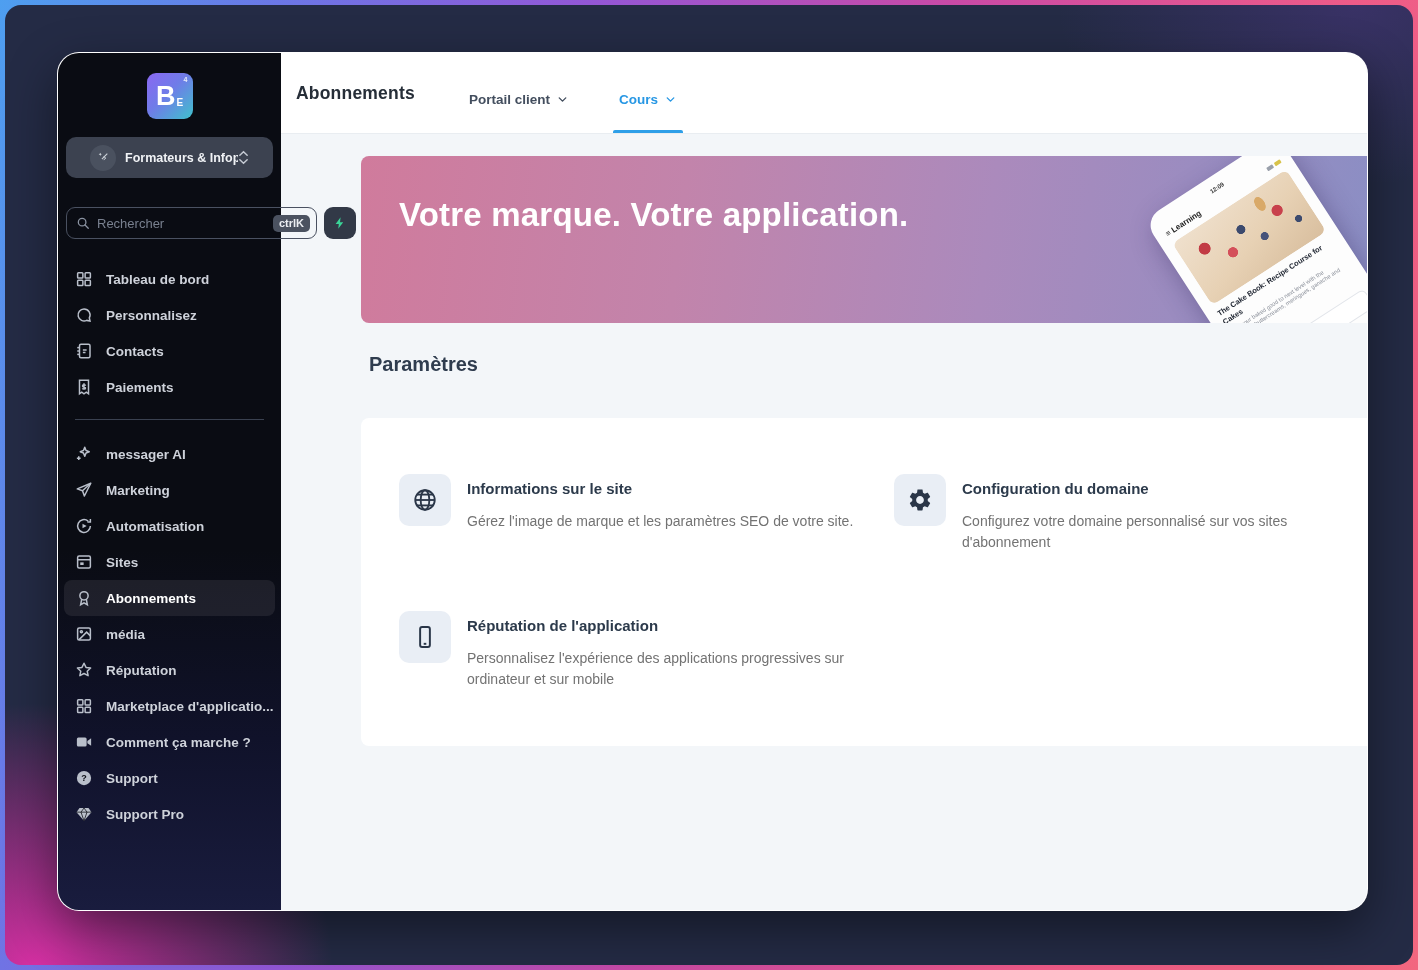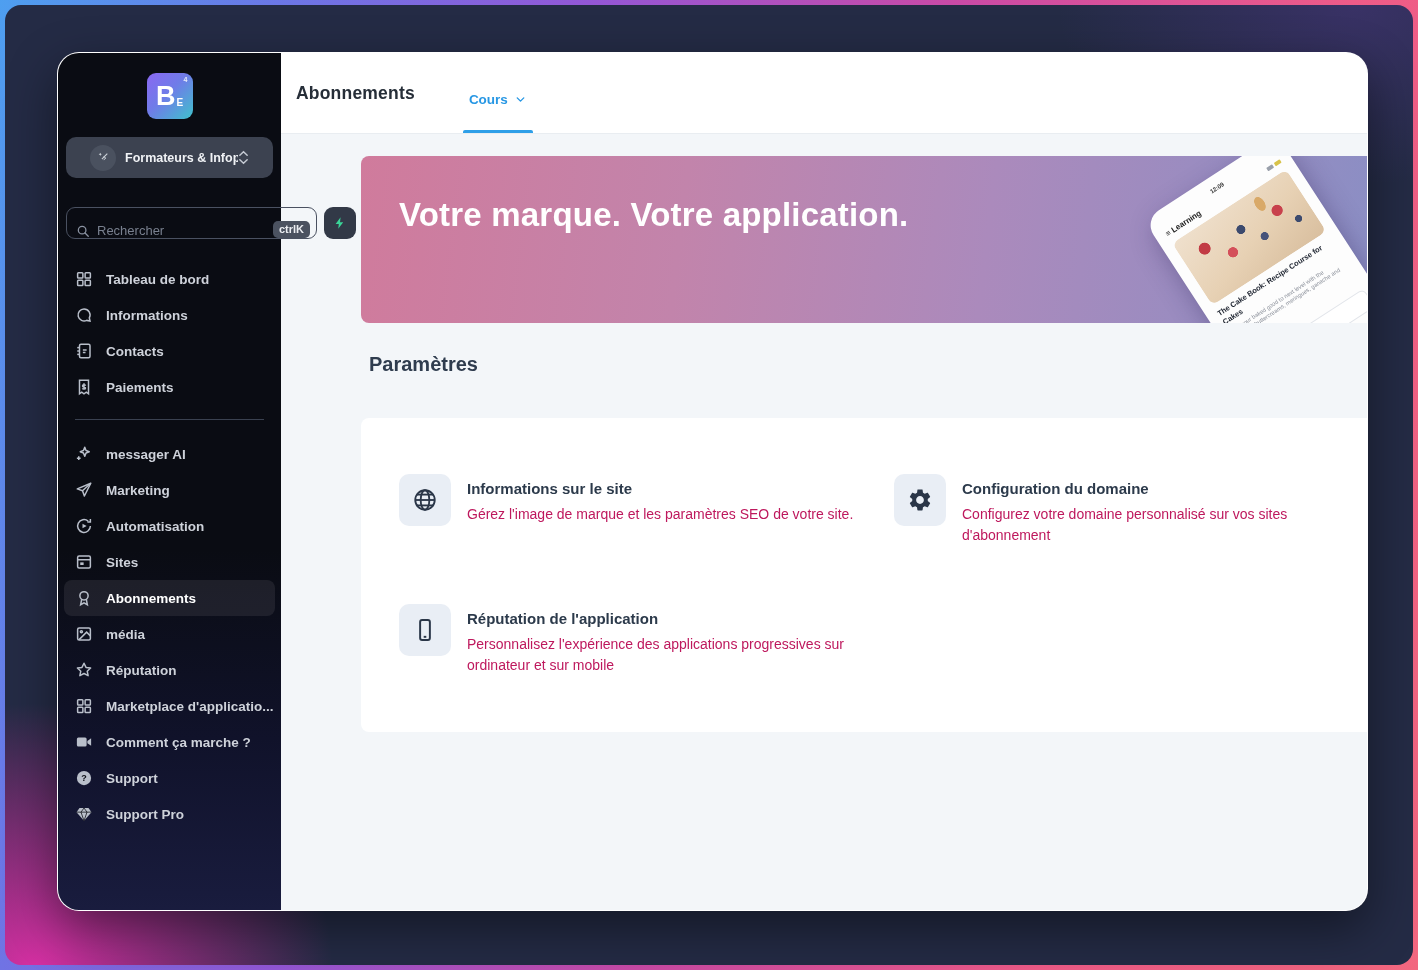--- a/index.html
+++ b/index.html
@@ -47,21 +47,21 @@
   }
   .workspace .ws-ico{
     width:26px; height:26px; border-radius:50%; background:#4a515f; flex:0 0 26px;
     display:flex; align-items:center; justify-content:center; color:#cfd4db;
   }
   .workspace .ws-label{ flex:1; margin-left:9px; font-size:12.5px; font-weight:bold; color:#f0f2f5; white-space:nowrap; overflow:hidden; }
   .workspace .ws-chevrons{ color:#c4c9d2; display:flex; flex-direction:column; gap:1px; }
   .search-row{ display:flex; gap:7px; margin:16px 8px 0; }
   .search-box{
     flex:1; height:32px; border:1px solid #4a5161; border-radius:9px;
-    display:flex; align-items:flex-end; padding:0 6px 0 9px; background:transparent;
+    display:flex; align-items:center; padding:0 6px 0 9px; background:transparent;
   }
   .search-box svg{ color:#8b93a2; flex:0 0 auto; }
   .search-box input{
     flex:1; min-width:0; background:transparent; border:none; outline:none;
     color:#e6e9ee; font-size:13px; margin-left:7px; font-family:"Liberation Sans",sans-serif;
   }
   .search-box input::placeholder{ color:#79808f; }
   .kbd-badge{
     background:#4b5260; color:#eceef2; font-size:11px; font-weight:bold;
     border-radius:5px; padding:3px 6px; line-height:1;
@@ -144,21 +144,21 @@
     padding:56px 40px 56px 38px;
     display:grid; grid-template-columns:495px 1fr; row-gap:58px; align-items:start;
   }
   .setting-item{ display:flex; cursor:pointer; }
   .icon-tile{
     width:52px; height:52px; flex:0 0 52px; border-radius:10px; background:#e9eef5;
     display:flex; align-items:center; justify-content:center; color:#2a3648;
   }
   .setting-text{ margin-left:16px; padding-top:6px; }
   .setting-title{ font-size:15px; font-weight:bold; color:#2c3a4b; }
-  .setting-desc{ margin-top:7px; font-size:14px; color:#be185d; line-height:21px; }
+  .setting-desc{ margin-top:14px; font-size:14px; color:#737373; line-height:21px; }
   .col1 .setting-desc{ max-width:392px; }
   .col2 .setting-desc{ max-width:336px; }
 </style>
 </head>
 <body>
 
 <div class="frame-inner"></div>
 
 <div class="app-window">
 
@@ -213,21 +213,21 @@
             <rect x="13.5" y="3.5" width="7" height="7" rx="1"></rect>
             <rect x="3.5" y="13.5" width="7" height="7" rx="1"></rect>
             <rect x="13.5" y="13.5" width="7" height="7" rx="1"></rect>
           </svg>
         <span>Tableau de bord</span>
       </div>
       <div class="nav-item">
         <svg width="18" height="18" viewBox="0 0 24 24" fill="none" stroke="currentColor" stroke-width="2">
             <path d="M12 4a8 8 0 1 0 3.6 15.2L20 20l-.9-4.2A8 8 0 0 0 12 4z"></path>
           </svg>
-        <span>Informations</span>
+        <span>Personnalisez</span>
       </div>
       <div class="nav-item">
         <svg width="18" height="18" viewBox="0 0 24 24" fill="none" stroke="currentColor" stroke-width="2">
             <rect x="6" y="3" width="14" height="18" rx="2"></rect>
             <line x1="3" y1="7.5" x2="6" y2="7.5"></line>
             <line x1="3" y1="12" x2="6" y2="12"></line>
             <line x1="3" y1="16.5" x2="6" y2="16.5"></line>
             <path d="M10.5 10.5h5M10.5 14h3.5"></path>
           </svg>
         <span>Contacts</span>
@@ -323,20 +323,26 @@
           </svg>
         <span>Support Pro</span>
       </div>
     </nav>
   </aside>
 
   <section class="main">
     <header class="main-header">
       <h1 class="page-title">Abonnements</h1>
       <div class="tabs">
+        <div class="tab">
+          <span>Portail client</span>
+          <svg width="13" height="13" viewBox="0 0 24 24" fill="none" stroke="currentColor" stroke-width="2.6" stroke-linecap="round" stroke-linejoin="round">
+              <polyline points="6 9 12 15 18 9"></polyline>
+            </svg>
+        </div>
         <div class="tab active">
           <span>Cours</span>
           <svg width="13" height="13" viewBox="0 0 24 24" fill="none" stroke="currentColor" stroke-width="2.6" stroke-linecap="round" stroke-linejoin="round">
               <polyline points="6 9 12 15 18 9"></polyline>
             </svg>
         </div>
       </div>
     </header>
 
     <div class="content">

